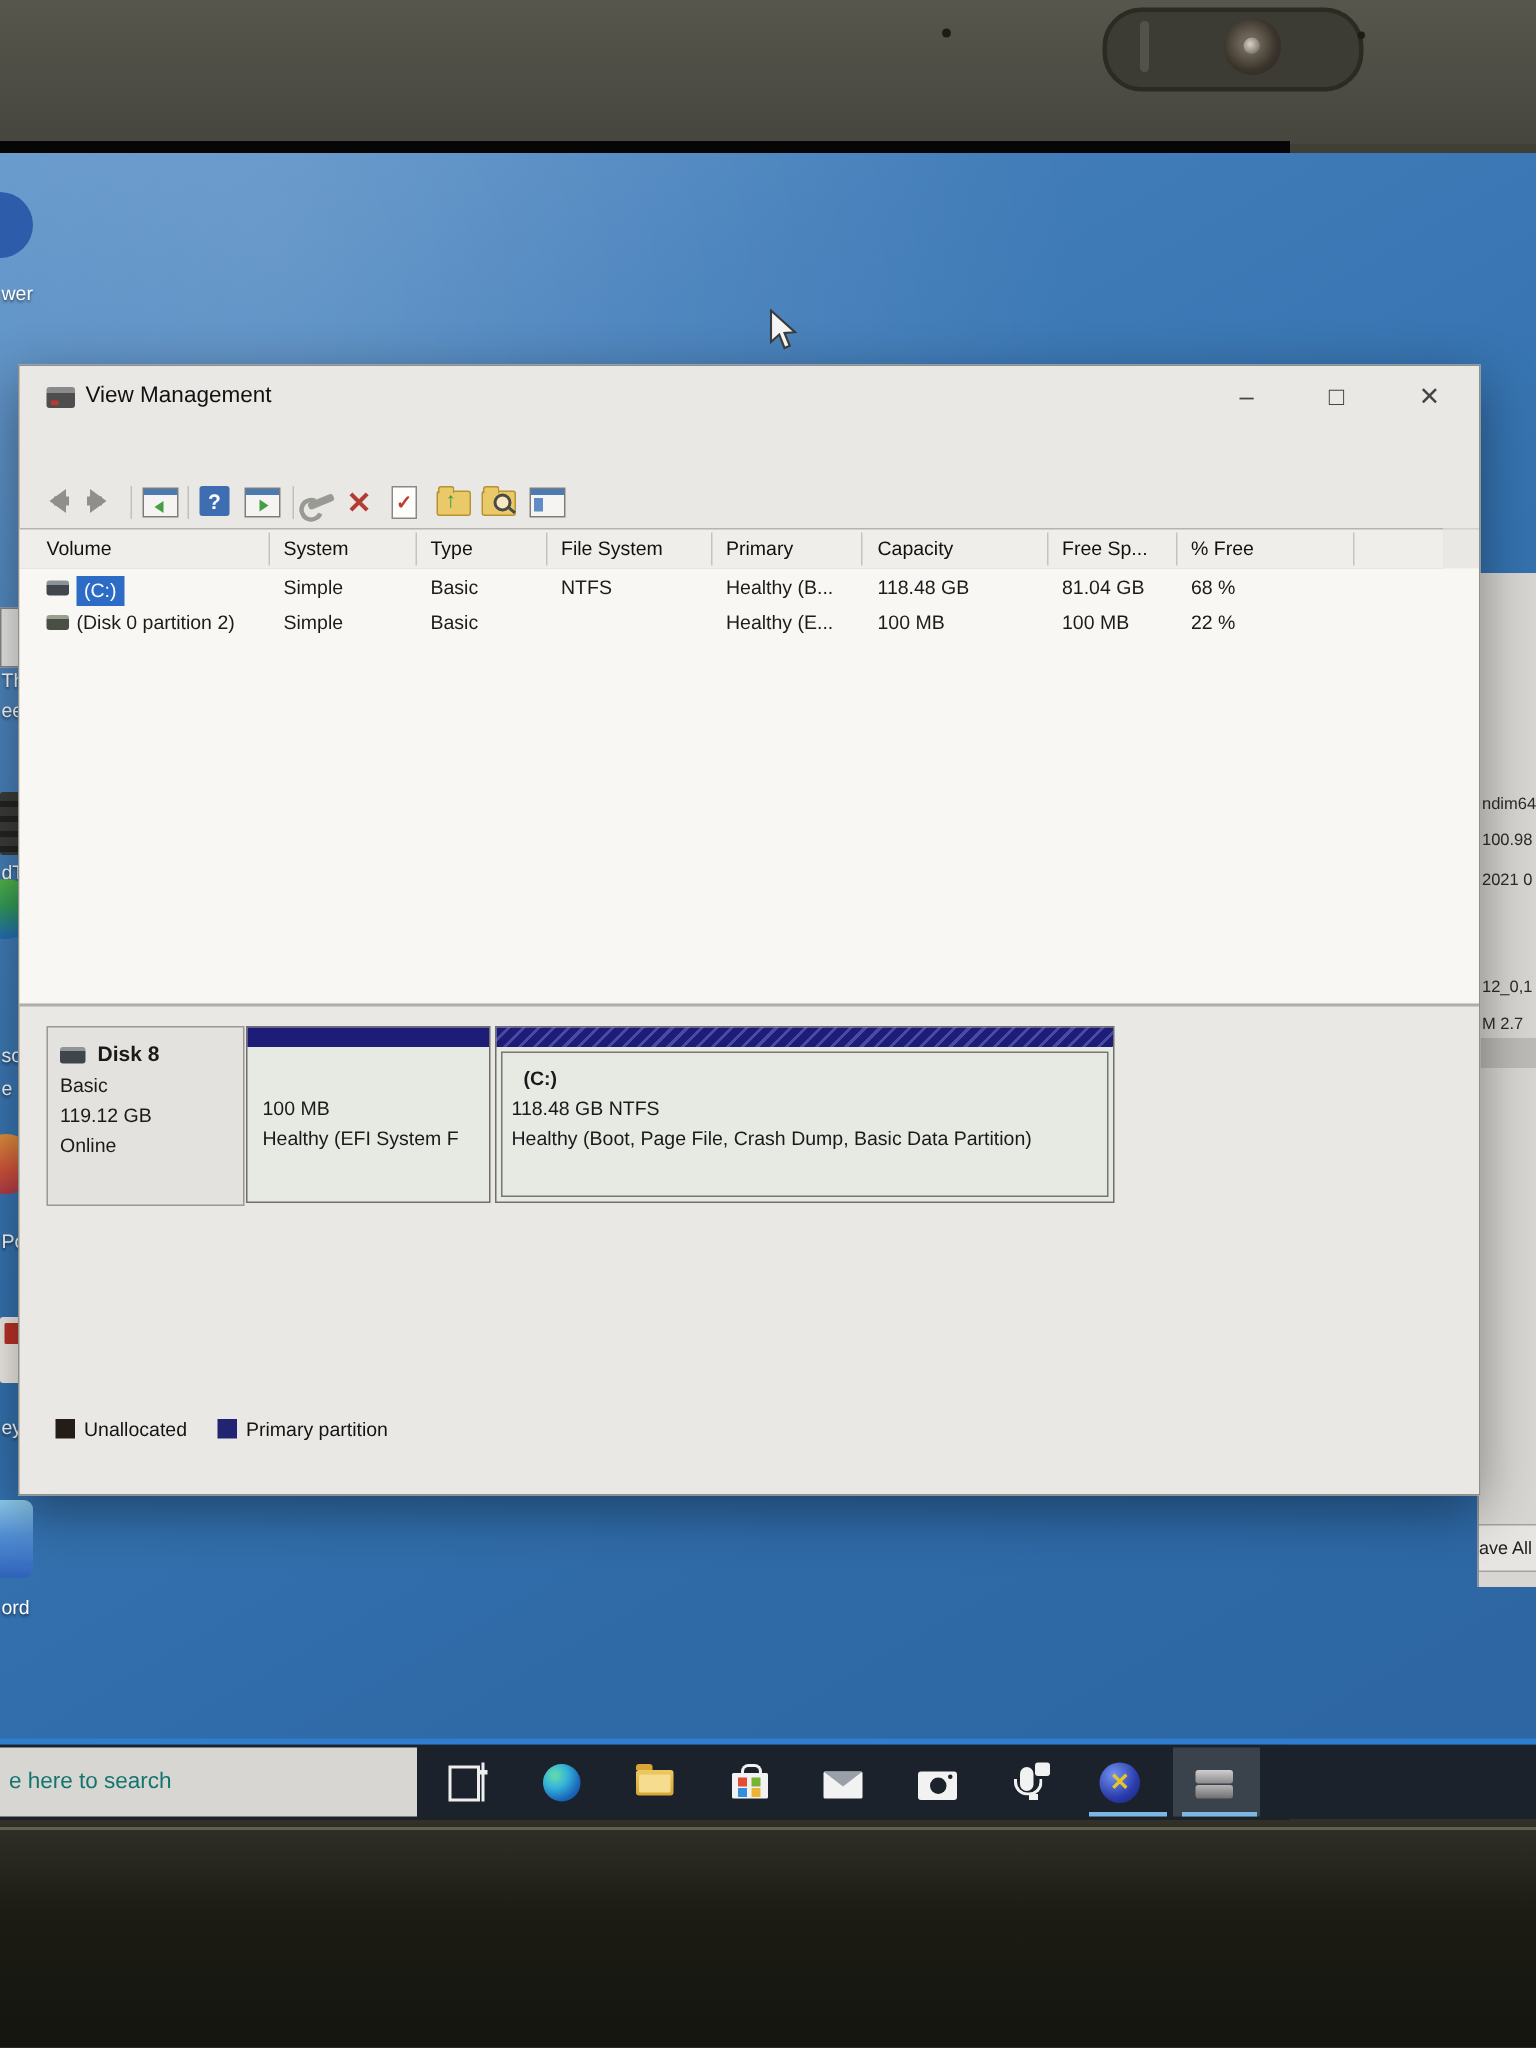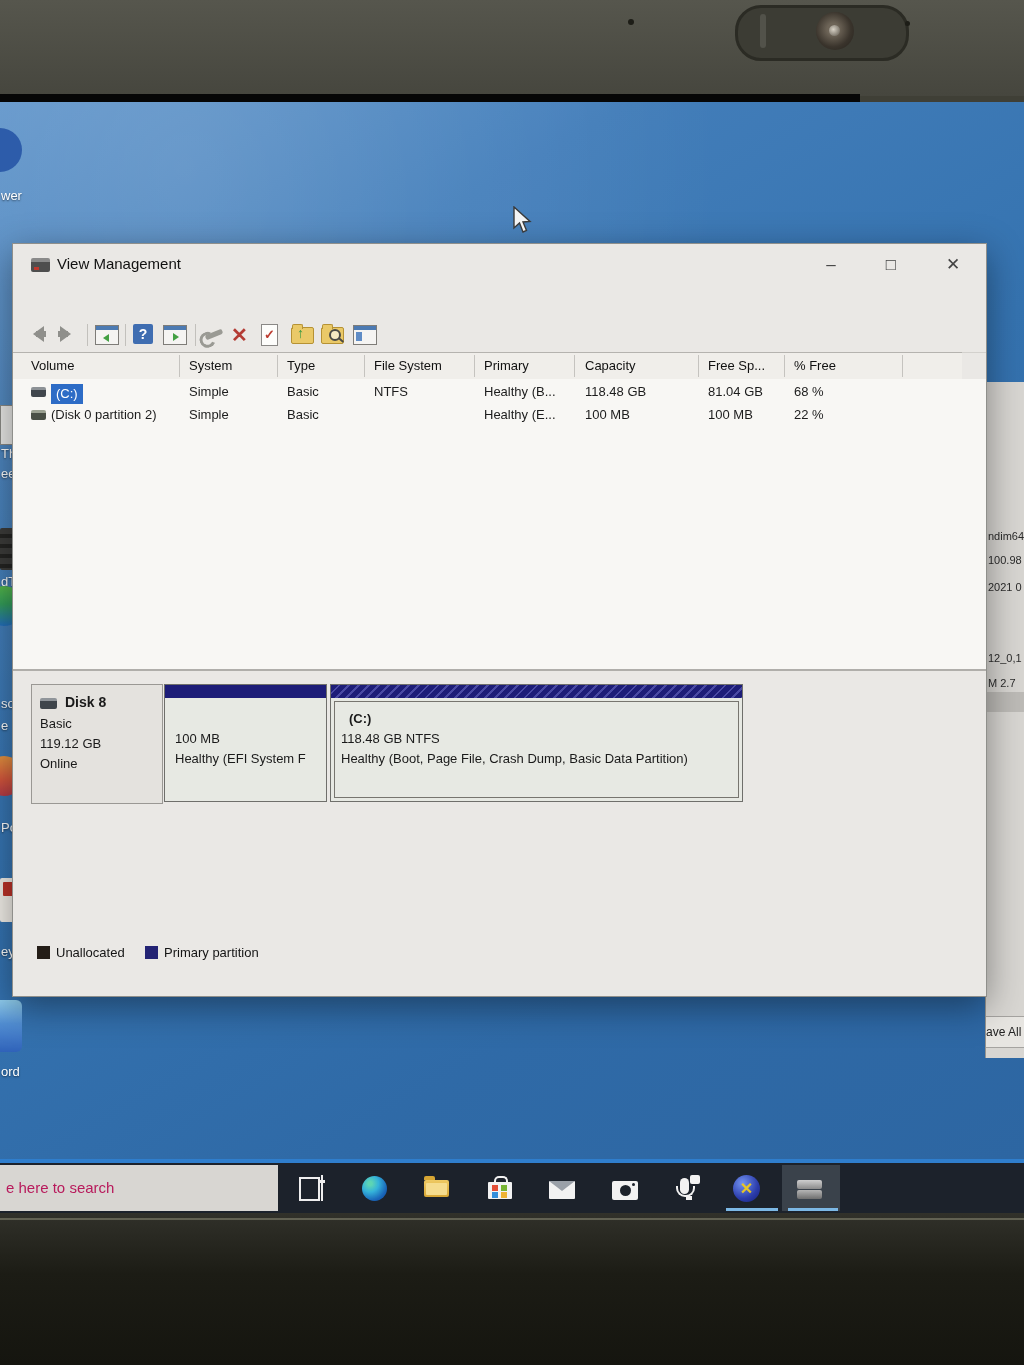--- a/index.html
+++ b/index.html
@@ -120,21 +120,21 @@
 
   
   .legend{position:absolute;left:0;top:700px;width:100%;height:22px;font-size:13px;color:#141414;}
   .lsq{position:absolute;top:2px;width:13px;height:13px;}
   .legend span{position:absolute;top:1px;}
 
   
   .taskbar{position:absolute;left:0;top:1069px;width:1024px;height:50px;background:#1c222b;z-index:5;}
   .tb-blue{position:absolute;left:0;top:-4px;width:1024px;height:4px;background:#2b7fd2;}
   .tb-search{position:absolute;left:0;top:2px;width:278px;height:46px;background:#d8d6d2;
-             font-size:15px;color:#be185d;line-height:46px;padding-left:6px;box-sizing:border-box;white-space:nowrap;overflow:hidden;}
+             font-size:15px;color:#0f766e;line-height:46px;padding-left:6px;box-sizing:border-box;white-space:nowrap;overflow:hidden;}
   .tbi{position:absolute;top:12px;width:30px;height:27px;}
   .tv-sq{position:absolute;left:2px;top:2px;width:17px;height:20px;border:2px solid #eee;}
   .tv-bar{position:absolute;left:24px;top:0px;width:2px;height:26px;background:#eee;}
   .tv-bar::before{content:"";position:absolute;left:-2px;top:5px;width:6px;height:3px;background:#eee;}
   .edge-c{position:absolute;left:2px;top:1px;width:25px;height:25px;border-radius:50%;
           background:radial-gradient(circle at 32% 30%,#58d6b4 8%,#2fb3dd 35%,#1565bd 70%,#0b4a9e 100%);}
   .fold-tb{position:absolute;left:2px;top:5px;width:25px;height:17px;background:linear-gradient(#f0c95e,#d9a62e);border-radius:2px;}
   .fold-tb::before{content:"";position:absolute;left:0;top:-4px;width:11px;height:4px;background:#d9a62e;border-radius:2px 2px 0 0;}
   .fold-tb::after{content:"";position:absolute;left:2px;top:3px;width:21px;height:12px;background:#f6dc8a;border-radius:1px;}
   .store-tb{position:absolute;left:3px;top:7px;width:24px;height:17px;background:#f2f2f2;border-radius:1px;}

